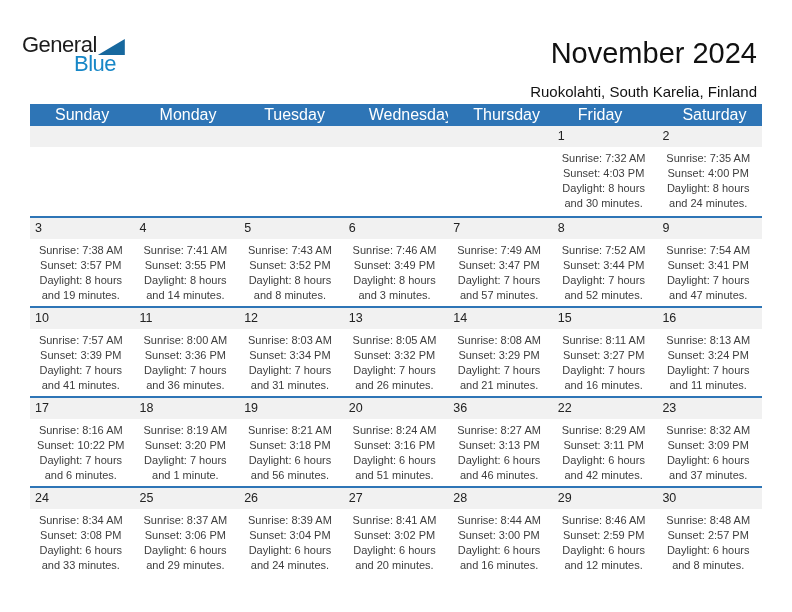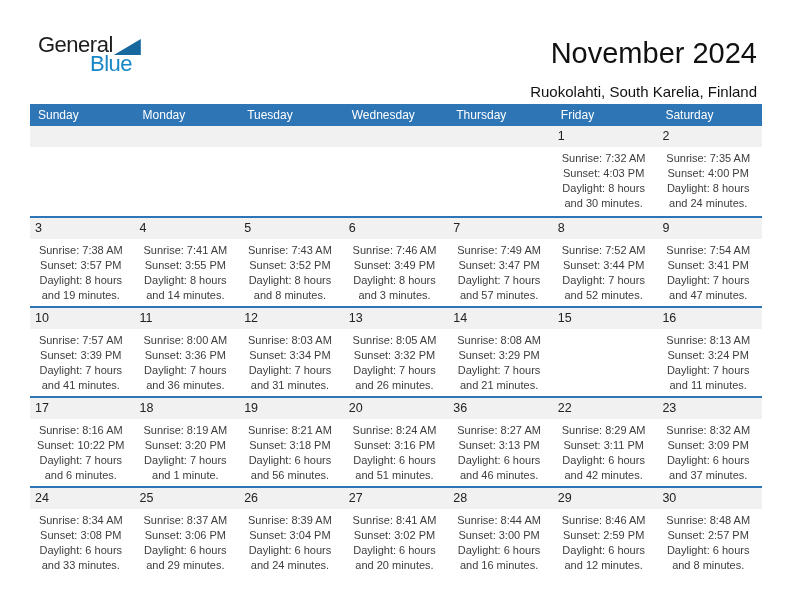--- a/index.html
+++ b/index.html
@@ -4,39 +4,39 @@
 <style>
   html,body { margin:0; padding:0; background:#ffffff; }
   body {
     width:792px; height:612px;
     font-family:"Liberation Sans", sans-serif;
     position:relative; overflow:hidden;
   }
   .page { position:absolute; inset:0; background:#ffffff; }
 
   
-  .top-bar { position:absolute; left:38px; right:30px; top:0; height:104px; }
+  .top-bar { position:absolute; left:22px; right:30px; top:0; height:104px; }
   .logo { position:absolute; left:0; top:34px; width:112px; }
   .logo-row1 { display:flex; align-items:flex-end; }
   .logo-general { font-size:22px; color:#1c1c1c; letter-spacing:-0.5px; line-height:1; }
   .logo-triangle {
     width:27px; height:16px; margin-left:1px; margin-bottom:1px;
     background:#17689e;
     clip-path:polygon(100% 0, 100% 100%, 0 100%);
   }
   .logo-row2 { font-size:22px; color:#1787c7; line-height:1; margin-top:-3px; padding-left:52px; letter-spacing:-0.5px; }
 
   .title-block { position:absolute; right:5px; top:38px; text-align:right; }
   .month-title { font-size:29px; font-weight:400; color:#111111; margin:0; line-height:1.1; }
   .location-subtitle { font-size:15px; color:#111111; margin-top:13px; }
 
   
   .calendar { position:absolute; left:30px; top:104px; width:732px; }
   .weekday-header { display:grid; grid-template-columns:repeat(7,1fr); background:#2e75b6; height:22px; }
-  .hcell { color:#ffffff; font-size:12px; line-height:22px; padding-left:8px; overflow:hidden; white-space:nowrap; }
+  .hcell { color:#ffffff; font-size:16px; line-height:22px; padding-left:25px; overflow:hidden; white-space:nowrap; }
 
   .week-row { display:grid; grid-template-columns:repeat(7,1fr); height:90px; box-sizing:border-box; background:#ffffff; }
   .week-row + .week-row { border-top:2px solid #2e75b6; }
 
   .day-cell { overflow:hidden; }
   .day-number {
     background:#f1f1f1; height:21px; box-sizing:border-box;
     font-size:12.5px; color:#222222; padding:3px 0 0 5px; line-height:1.2;
   }
   .cell-body { padding:4px 8px 0 5px;text-align:center; }
@@ -198,20 +198,25 @@
           <div class="day-cell">
             <div class="day-number">14</div>
             <div class="cell-body">
               <div class="cell-line">Sunrise: 8:08 AM</div>
               <div class="cell-line">Sunset: 3:29 PM</div>
               <div class="cell-line">Daylight: 7 hours and 21 minutes.</div>
             </div>
           </div>
           <div class="day-cell">
             <div class="day-number">15</div>
+            <div class="cell-body">
+              <div class="cell-line">Sunrise: 8:11 AM</div>
+              <div class="cell-line">Sunset: 3:27 PM</div>
+              <div class="cell-line">Daylight: 7 hours and 16 minutes.</div>
+            </div>
           </div>
           <div class="day-cell">
             <div class="day-number">16</div>
             <div class="cell-body">
               <div class="cell-line">Sunrise: 8:13 AM</div>
               <div class="cell-line">Sunset: 3:24 PM</div>
               <div class="cell-line">Daylight: 7 hours and 11 minutes.</div>
             </div>
           </div>
         </div>

